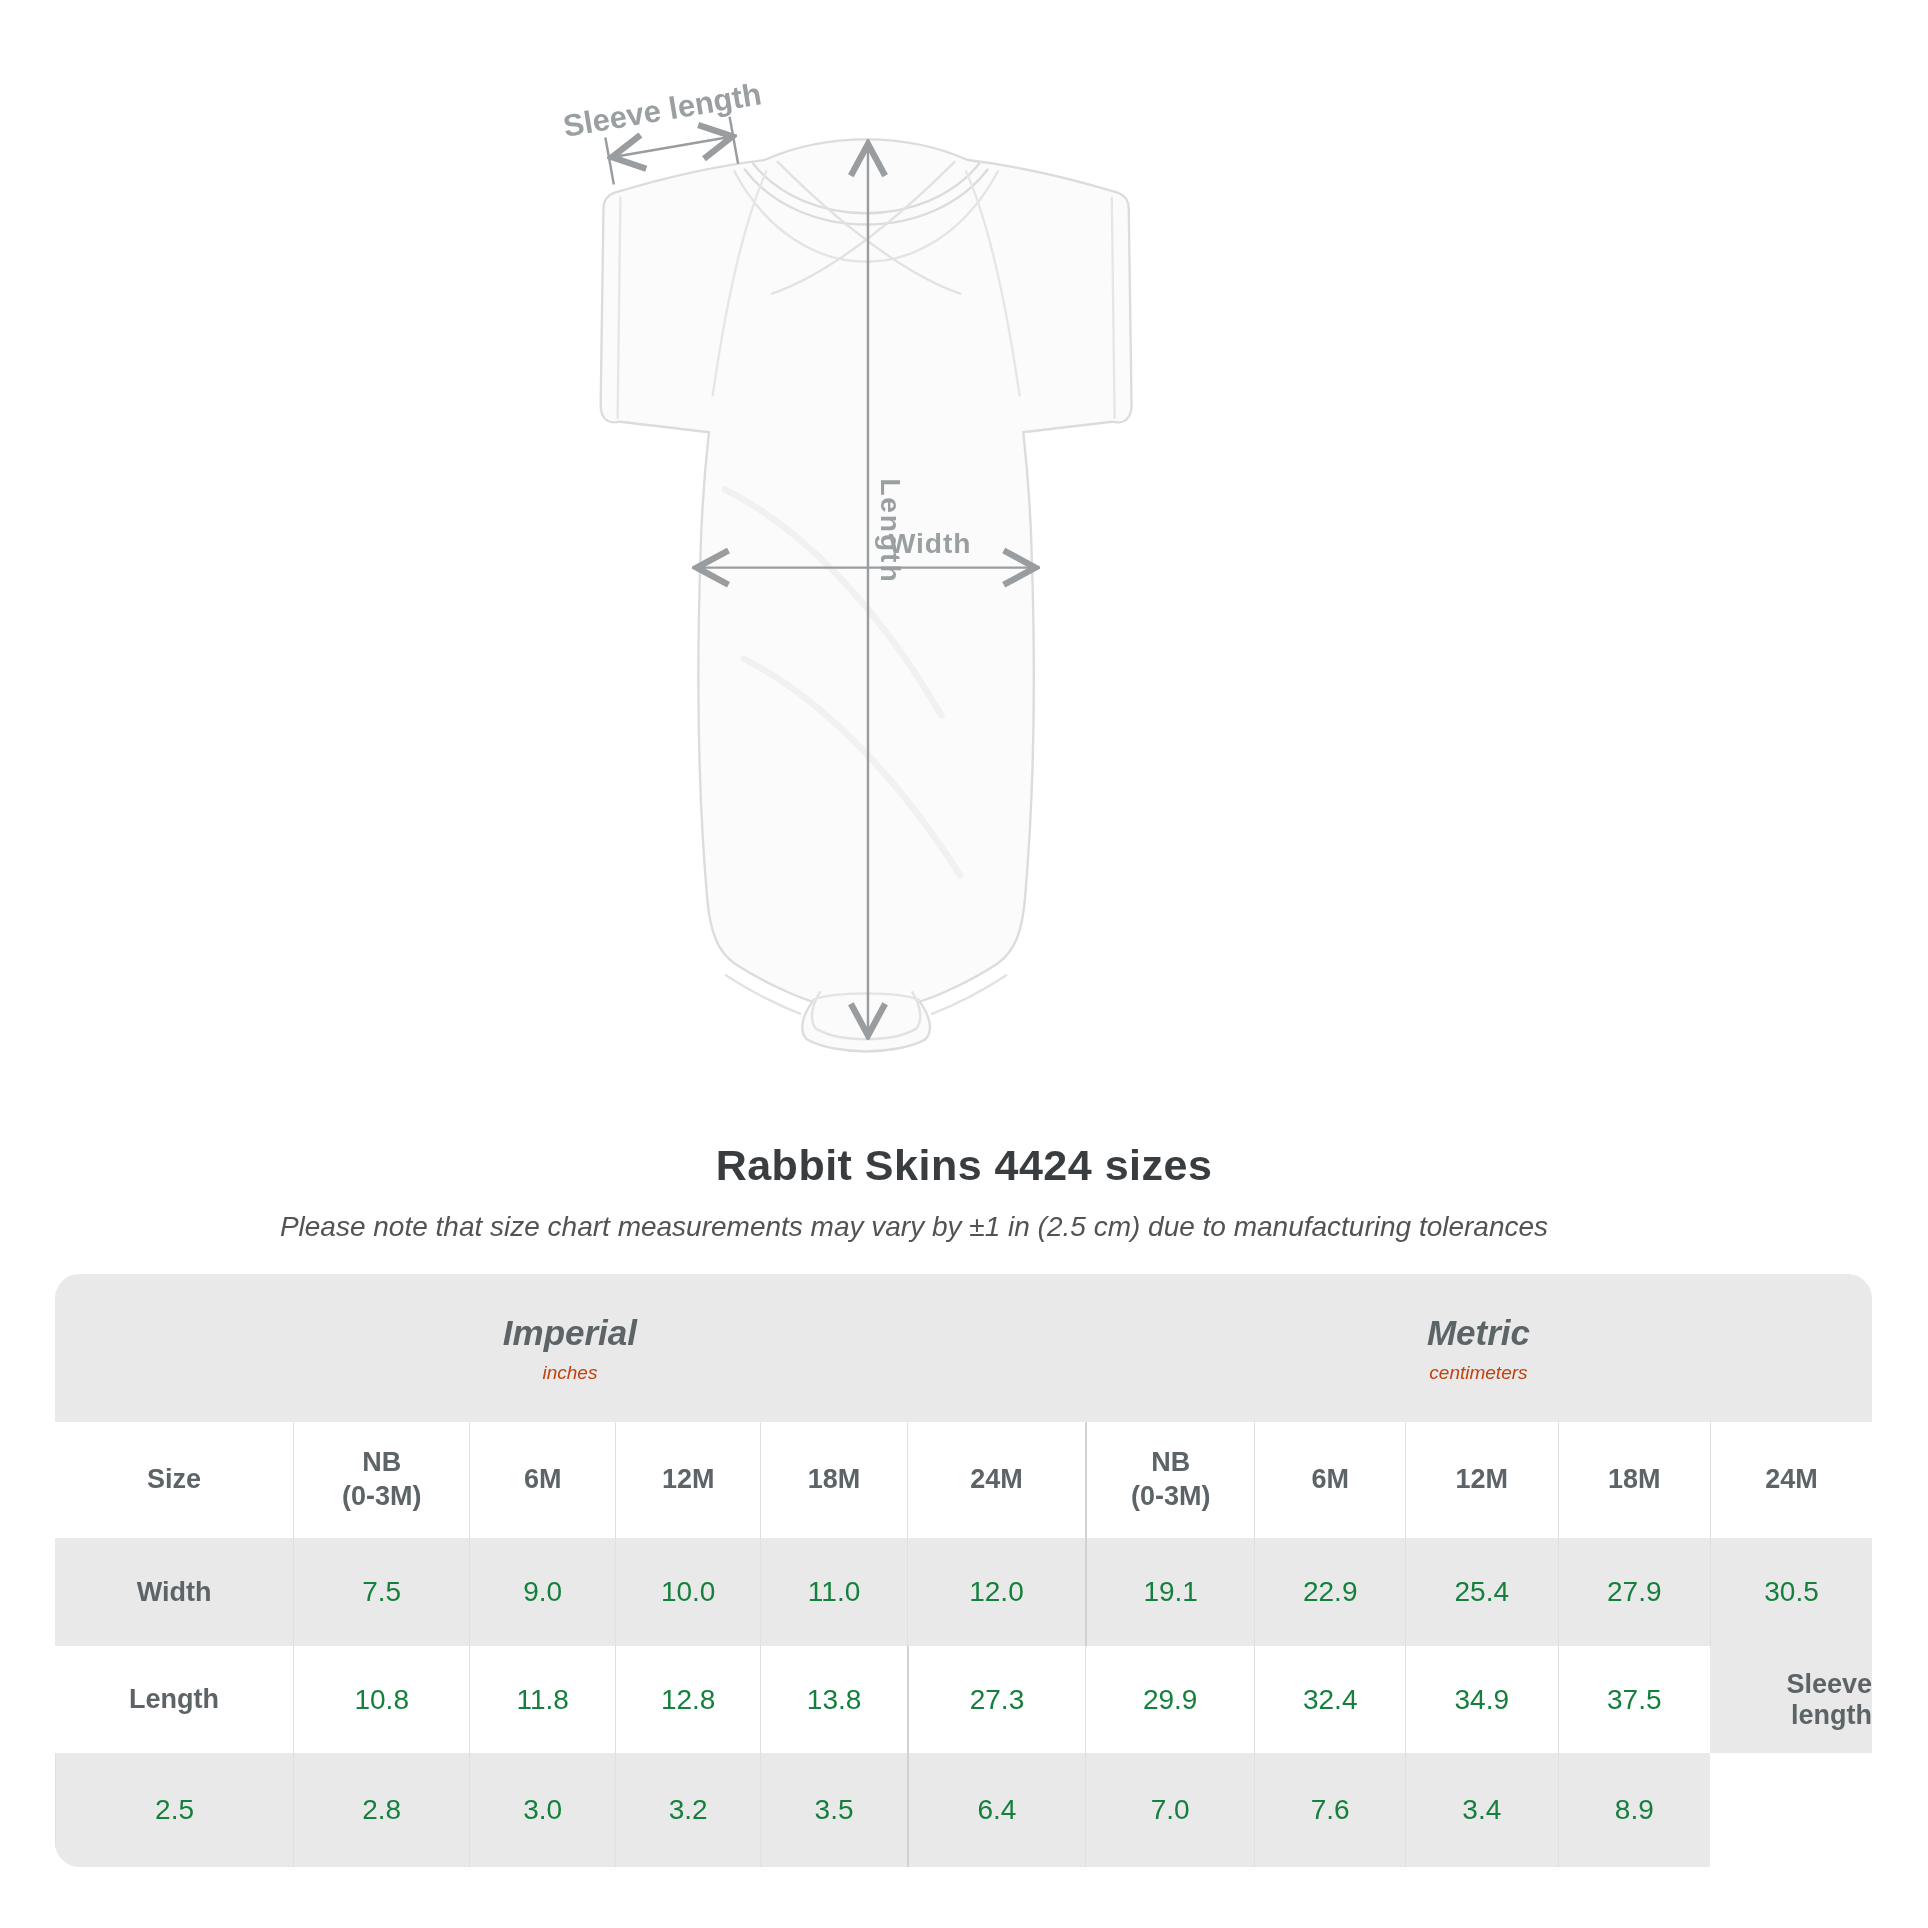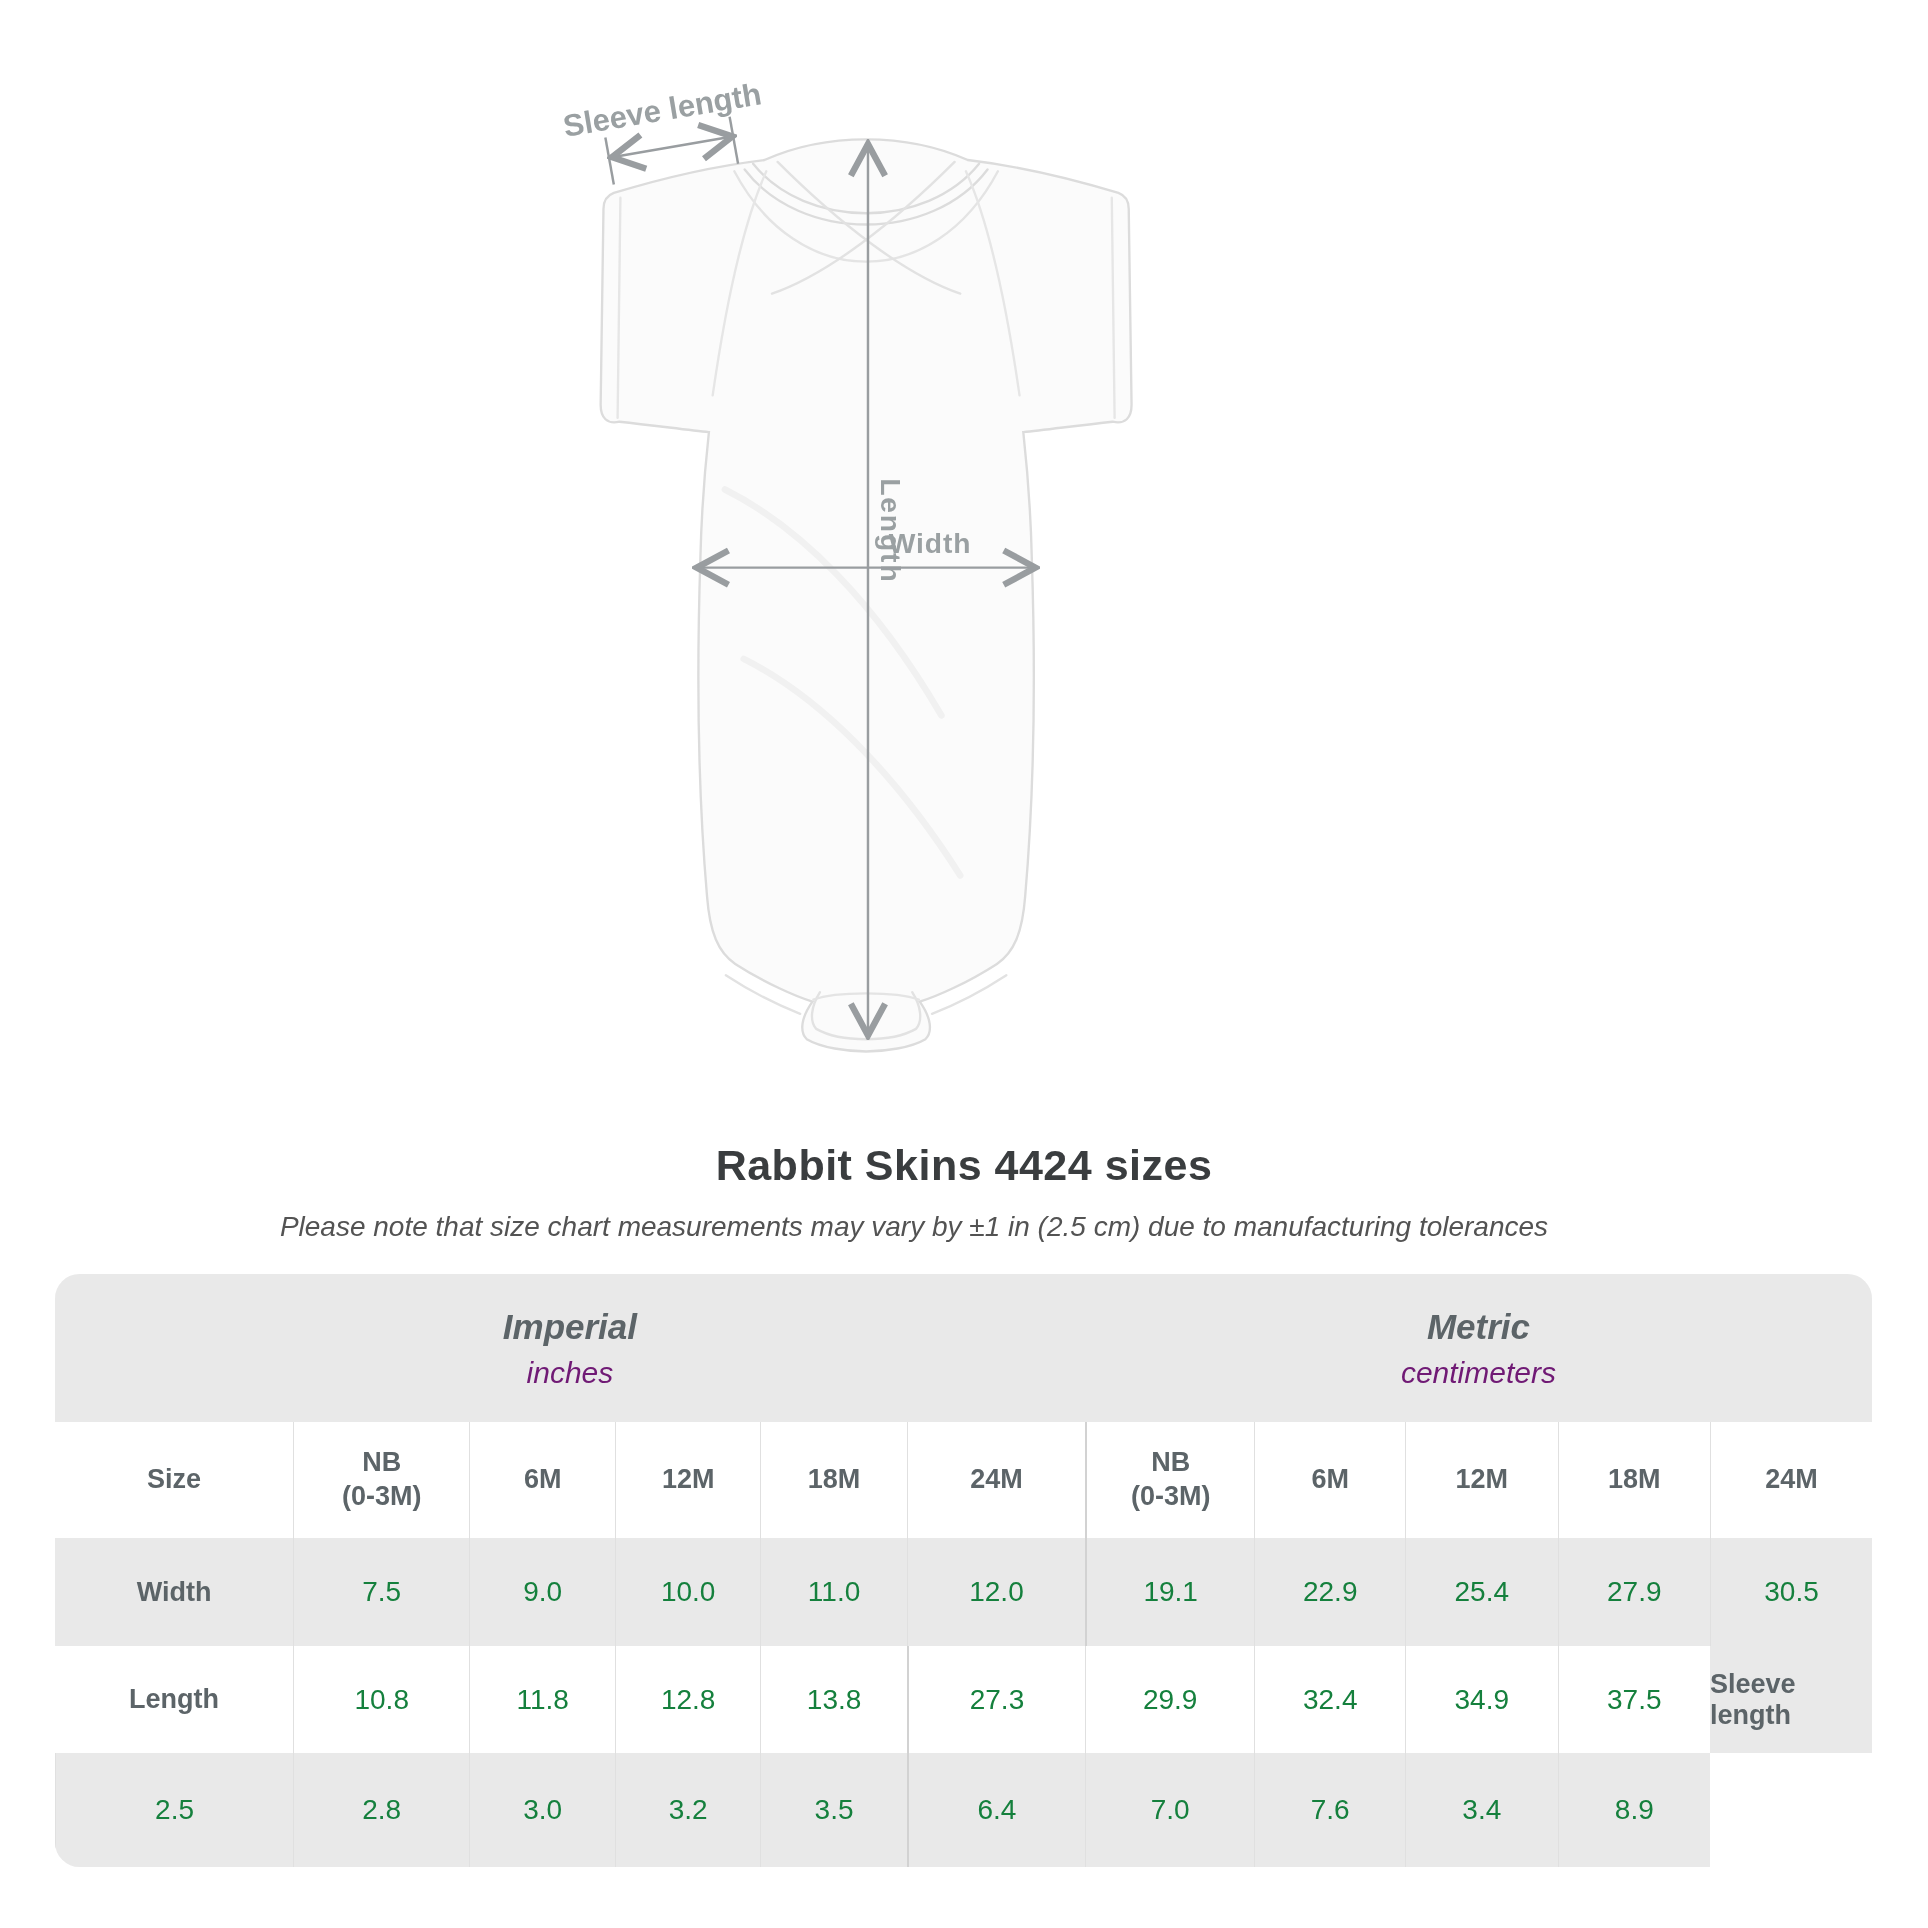--- a/index.html
+++ b/index.html
@@ -10,27 +10,27 @@
   #figure{position:absolute;left:0;top:0;width:1928px;height:1139px;}
 
   
   .page-title{position:absolute;top:1141px;left:0;width:1928px;text-align:center;
               font-size:43px;font-weight:bold;color:#3a3d3f;letter-spacing:0.5px;}
   .page-subtitle{position:absolute;top:1211px;left:0;width:1828px;text-align:center;
                  font-size:28px;font-style:italic;color:#535353;}
 
   
   .size-table{position:absolute;left:55px;top:1274px;width:1817px;height:593px;
-              border-radius:24.5px;overflow:hidden;background:#ffffff;}
+              border-radius:24.5px;overflow:hidden;background:#ffffff;text-align:right;}
   .group-band{display:flex;height:148px;background:#e9e9e9;}
   .group-half{display:flex;flex-direction:column;align-items:center;justify-content:center;}
   .group-half.imperial{width:56.68%;}
   .group-half.metric{width:43.32%;}
   .group-label{font-size:35px;font-weight:bold;font-style:italic;color:#5c6468;}
-  .group-unit{font-size:30px;font-style:italic;color:#701a75;margin-top:9px;}
+  .group-unit{font-size:19px;font-style:italic;color:#c2410c;margin-top:9px;}
 
   .grid{display:grid;
         grid-template-columns:253fr 187fr 155fr 154fr 156fr 189fr 180fr 160fr 162fr 162fr 172fr;
         grid-template-rows:116px 108px 107px 114px;}
   .cell{display:flex;flex-direction:column;align-items:center;justify-content:center;
         font-size:28px;color:#15803d;background:#ffffff;}
   .cell.sep{border-left:1.9px solid #e0e0e0;}
   .cell.mid{border-left:2.8px solid #d2d2d2;}
   .cell.head{font-weight:bold;color:#5c6468;font-size:27px;line-height:1.25;}
   .cell.rowlabel{font-weight:bold;color:#5c6468;font-size:27px;}

